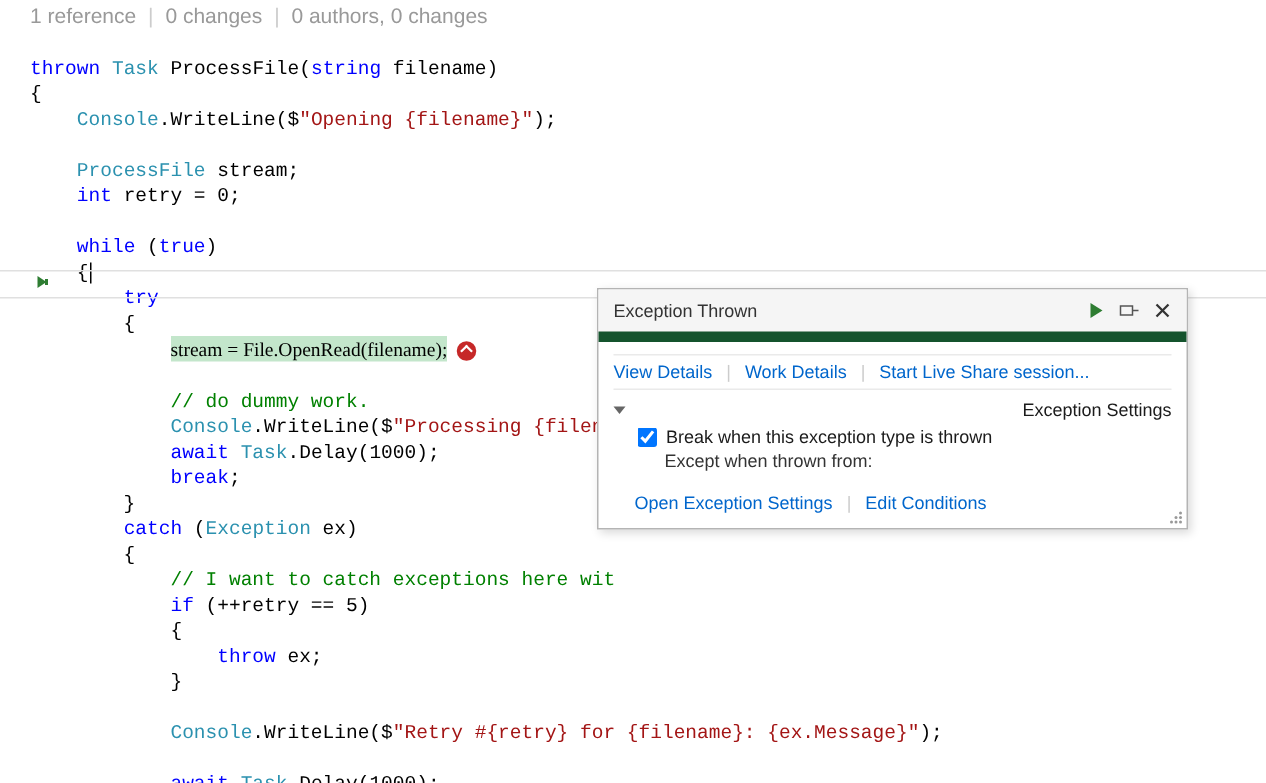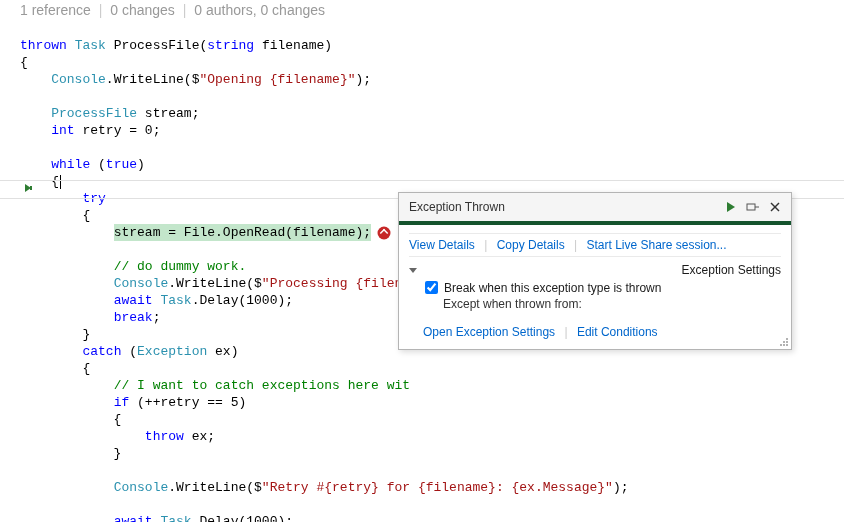--- a/index.html
+++ b/index.html
@@ -25,20 +25,21 @@
     line-height: 17px;
     white-space: pre;
   }
   .kw { color: #0000ff; }
   .type { color: #2b91af; }
   .str { color: #a31515; }
   .comment { color: #008000; text-align: center; }
   .highlight-line {
     background: #c3e6cb;
     display: inline-block;
+    font-family: Liberation Serif, serif;
   }
   .error-icon {
     display: inline-block;
     width: 14px;
     height: 14px;
     vertical-align: middle;
     margin-left: 6px;
   }
   .error-icon svg { display: block; }
   .gutter-arrow {
@@ -76,21 +77,21 @@
     background: #ffffff;
     font-family: 'Segoe UI', Arial, sans-serif;
     font-size: 12px;
     color: #1b1b1b;
     box-shadow: 2px 2px 6px rgba(0,0,0,0.15);
   }
   .ex-header {
     display: flex;
     align-items: center;
     padding: 6px 8px 6px 10px;
-    border-bottom: 4px solid #14532d;
+    border-bottom: 7px solid #14532d;
     background: #f5f5f5;
   }
   .ex-title { flex: 1; font-size: 12px; color: #333; }
   .ex-hbtn {
     width: 16px;
     height: 16px;
     margin-left: 6px;
     display: flex;
     align-items: center;
     justify-content: center;
@@ -110,21 +111,21 @@
   .ex-settings-hdr { display: flex; align-items: center; cursor: pointer; justify-content: space-between; }
   .ex-settings-hdr .tw {
     width: 0; height: 0;
     border-left: 4px solid transparent;
     border-right: 4px solid transparent;
     border-top: 5px solid #666;
     margin-right: 5px;
   }
   .ex-check {
     display: flex;
-    align-items: flex-start;
+    align-items: center;
     margin: 4px 0 2px 16px;
   }
   .ex-check input { margin-right: 6px; }
   .ex-except { margin-left: 34px; color: #333; }
   .ex-footer {
     padding: 8px 0 4px 14px;
   }
   .resize-grip {
     position: absolute;
     right: 2px;
@@ -209,21 +210,21 @@
       <svg width="12" height="12" viewBox="0 0 12 12">
           <line x1="2" y1="2" x2="10" y2="10" stroke="#333" stroke-width="1.5"></line>
           <line x1="10" y1="2" x2="2" y2="10" stroke="#333" stroke-width="1.5"></line>
         </svg>
     </span>
   </div>
   <div class="ex-body">
     <div class="ex-links">
       <span class="ex-link">View Details</span>
       <span class="ex-linksep">|</span>
-      <span class="ex-link">Copy Details</span>
+      <span class="ex-link">Work Details</span>
       <span class="ex-linksep">|</span>
       <span class="ex-link">Start Live Share session...</span>
     </div>
     <div class="ex-settings">
       <div class="ex-settings-hdr">
         <span class="tw"></span>
         <span>Exception Settings</span>
       </div>
       <label class="ex-check">
         <input type="checkbox" checked="" style="">

